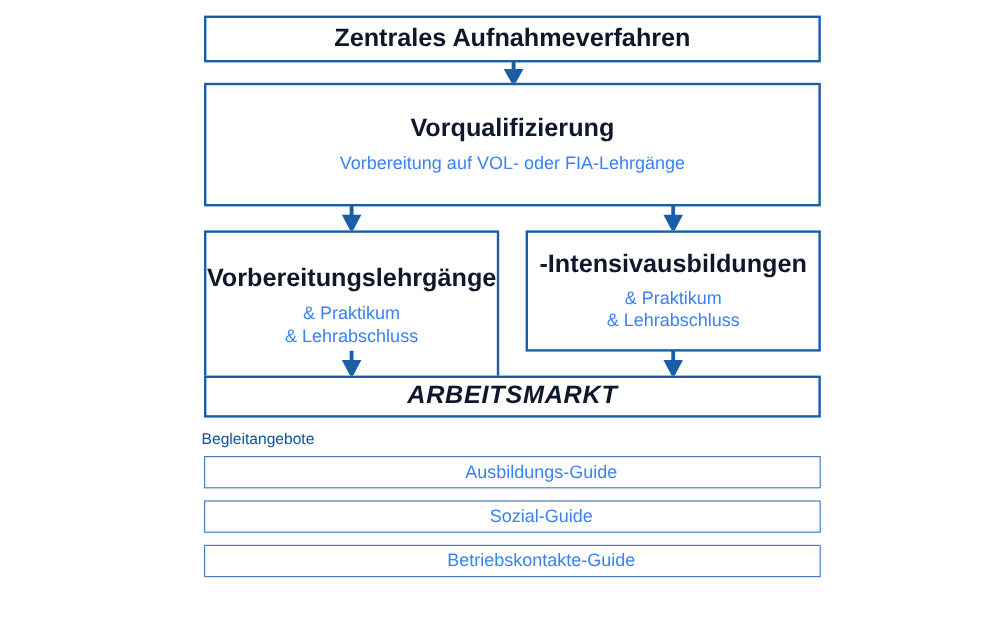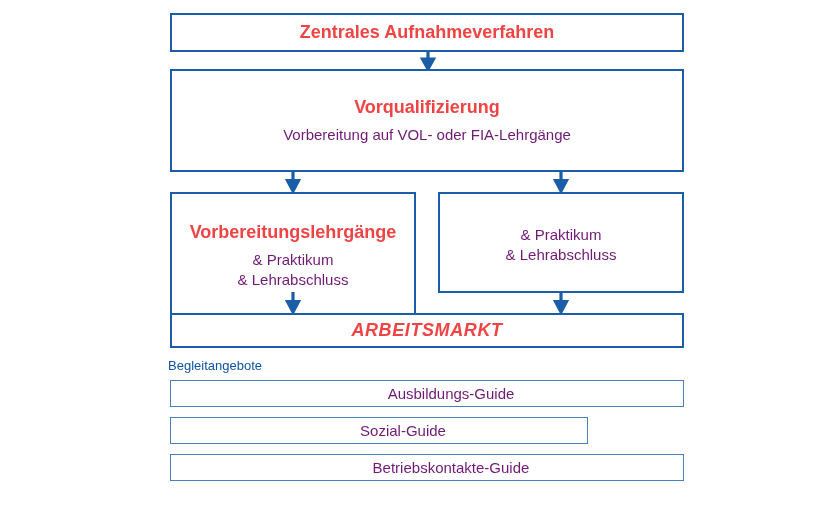--- a/index.html
+++ b/index.html
@@ -34,31 +34,31 @@
     text-align: center;
     line-height: 1.28;
   }
   .box.thin {
     border-width: 1px;
     border-color: #4a7fbf;
     padding-left: 48px;
   }
   .box-title {
     font-weight: bold;
-    font-size: 18px;
-    color: #ef4444;
+    font-size: 21px;
+    color: #0f172a;
     white-space: nowrap;
   }
   .box-title.caps {
     letter-spacing: 0.6px;
     font-style: italic;
   }
   .box-line {
     font-size: 15px;
-    color: #701a75;
+    color: #3b82f6;
     white-space: nowrap;
   }
   .box-sub {
     margin-top: 4px;
   }
   .gap-title {
     margin-bottom: 6px;
   }
   .arrow {
     position: absolute;
@@ -72,21 +72,21 @@
   }
 
   
   #box-zentral      { left: 170px; top: 13px;  width: 514px; height: 39px; }
   #box-vorqual      { left: 170px; top: 69px;  width: 514px; height: 103px; }
   #box-vorbereitung { left: 170px; top: 192px; width: 246px; height: 126px; }
   #box-facharbeiter { left: 438px; top: 192px; width: 246px; height: 101px; }
   #box-arbeitsmarkt { left: 170px; top: 313px; width: 514px; height: 35px; }
 
   #box-guide-0 { left: 170px; top: 380px; width: 514px; height: 27px; }
-  #box-guide-1 { left: 170px; top: 417px; width: 418px; height: 27px; }
+  #box-guide-1 { left: 170px; top: 417px; width: 514px; height: 27px; }
   #box-guide-2 { left: 170px; top: 454px; width: 514px; height: 27px; text-align: center; }
   #box-guide-3 { left: 170px; top: 491px; width: 514px; height: 27px; }
 
   #arrow-zentral-vorqual   { left: 418px; top: 51px;  }
   #arrow-vorqual-vorber    { left: 283px; top: 171px; }
   #arrow-vorqual-fach      { left: 551px; top: 171px; }
   #arrow-vorber-arbeit     { left: 283px; top: 292px; }
   #arrow-fach-arbeit       { left: 551px; top: 292px; }
 
   #label-begleitangebote { left: 168px; top: 358px; }
@@ -122,20 +122,21 @@
     </svg>
   </div>
 
   <div class="box" id="box-vorbereitung">
     <span class="box-title gap-title">Vorbereitungslehrgänge</span>
     <span class="box-line">&amp; Praktikum</span>
     <span class="box-line">&amp; Lehrabschluss</span>
   </div>
 
   <div class="box" id="box-facharbeiter">
+    <span class="box-title">-Intensivausbildungen</span>
     <span class="box-line box-sub">&amp; Praktikum</span>
     <span class="box-line">&amp; Lehrabschluss</span>
   </div>
 
   <div class="arrow" id="arrow-vorber-arbeit">
     <svg width="20" height="22" viewBox="0 0 20 22" aria-hidden="true">
       <path d="M10 0 L10 11 M10 20 L4.5 9.5 L15.5 9.5 Z" fill="#1a5ea8" stroke="#1a5ea8" stroke-width="3.2"></path>
     </svg>
   </div>
   <div class="arrow" id="arrow-fach-arbeit">

